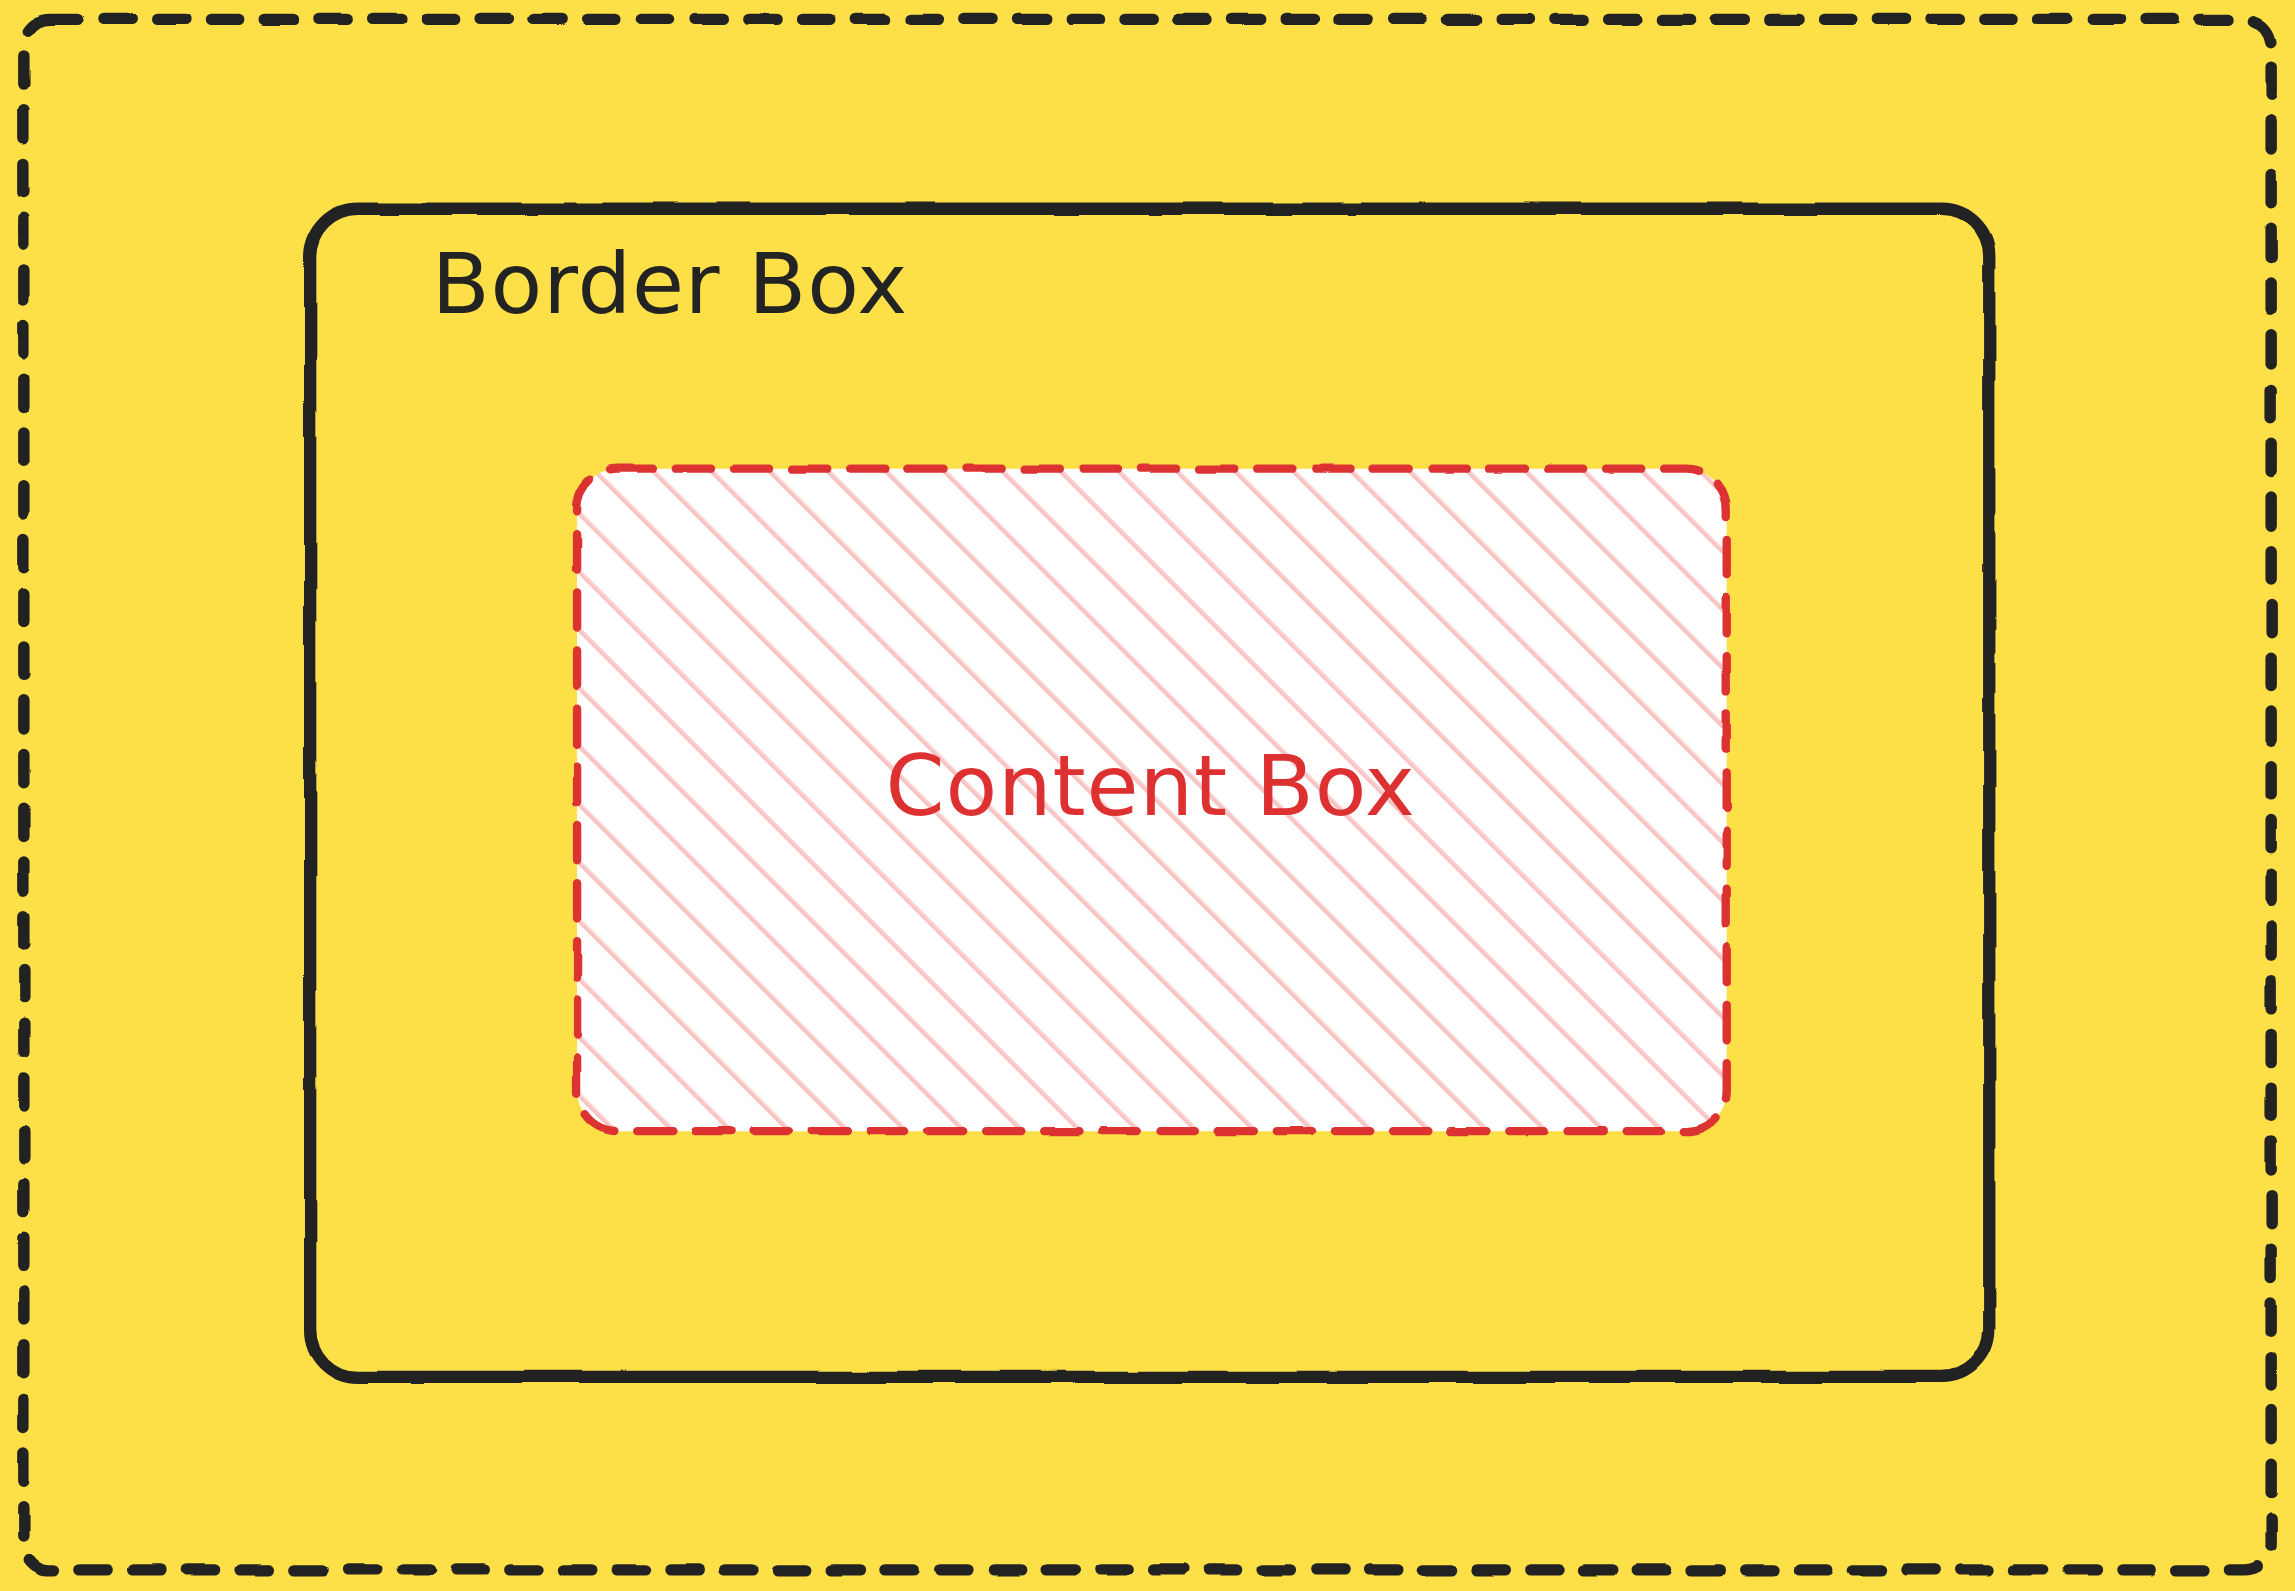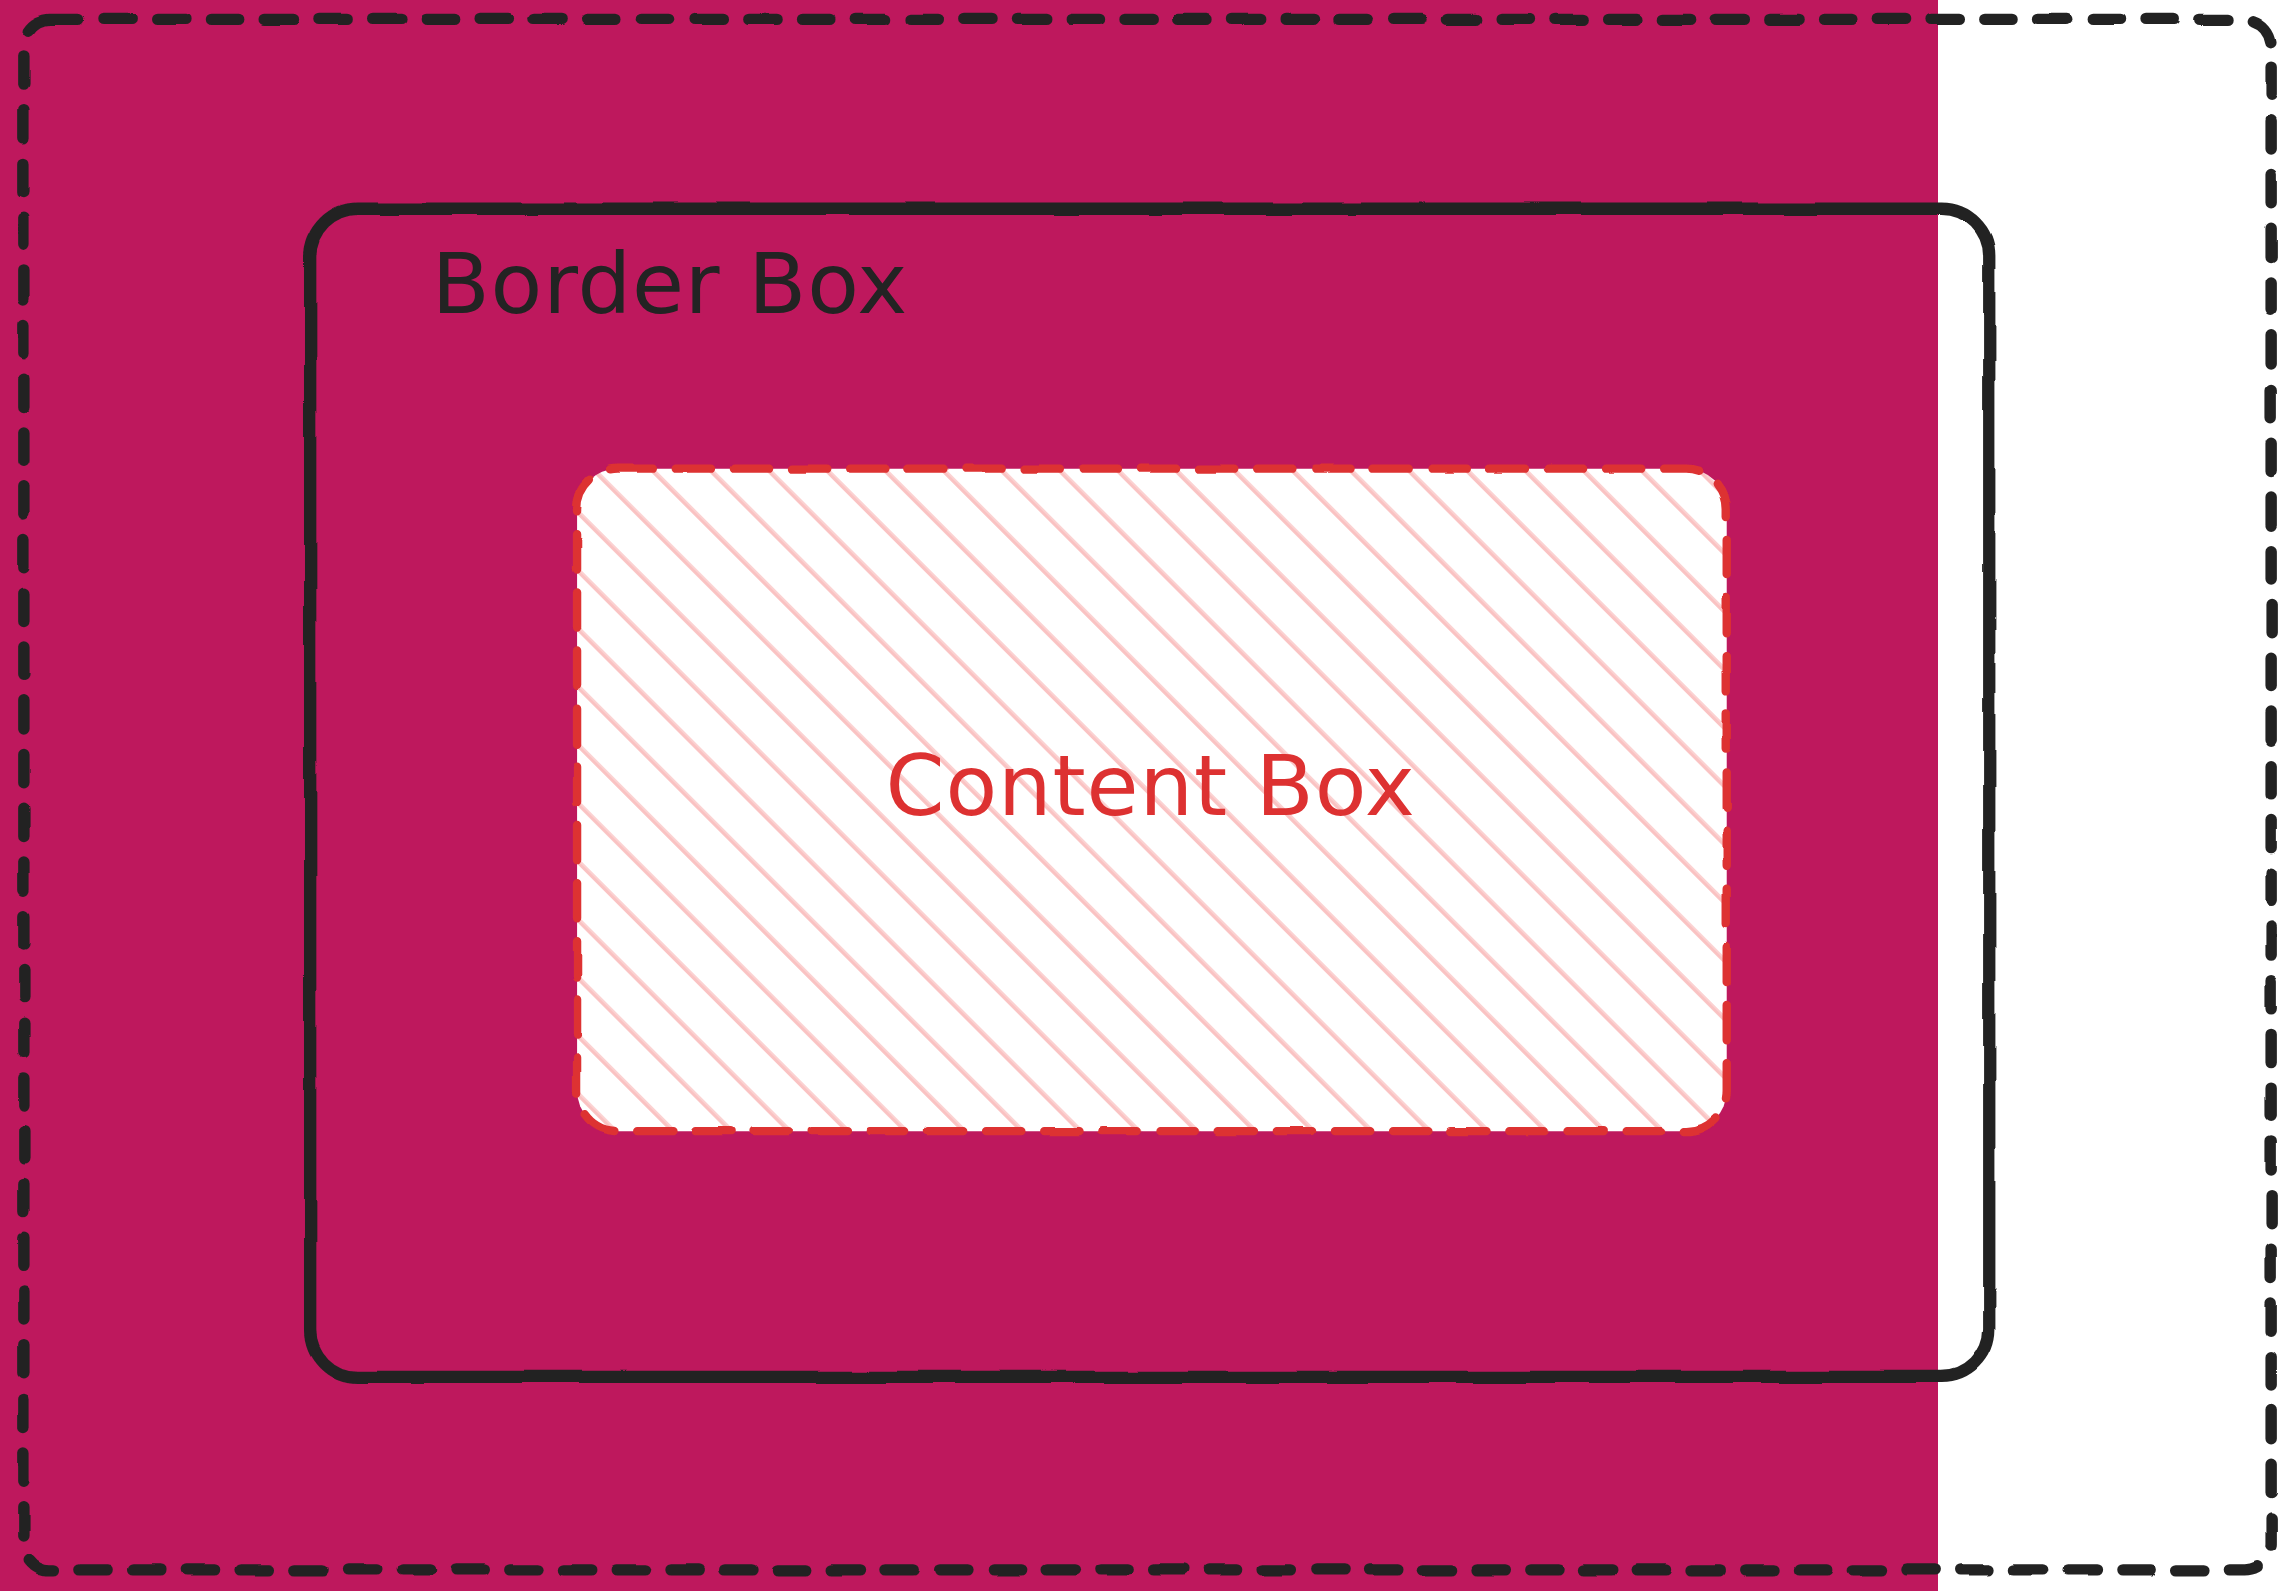--- a/index.html
+++ b/index.html
@@ -8,23 +8,23 @@
     background: #ffffff;
   }
   body {
     width: 2295px;
     height: 1591px;
     overflow: hidden;
     font-family: "DejaVu Sans", sans-serif;
   }
   #stage {
     position: relative;
-    width: 1938px;
+    width: 2295px;
     height: 1591px;
-    background: #be185d;
+    background: #fde047;
   }
   #diagram-svg {
     position: absolute;
     left: 0;
     top: 0;
     width: 2295px;
     height: 1591px;
     display: block;
   }
   .label-text {

